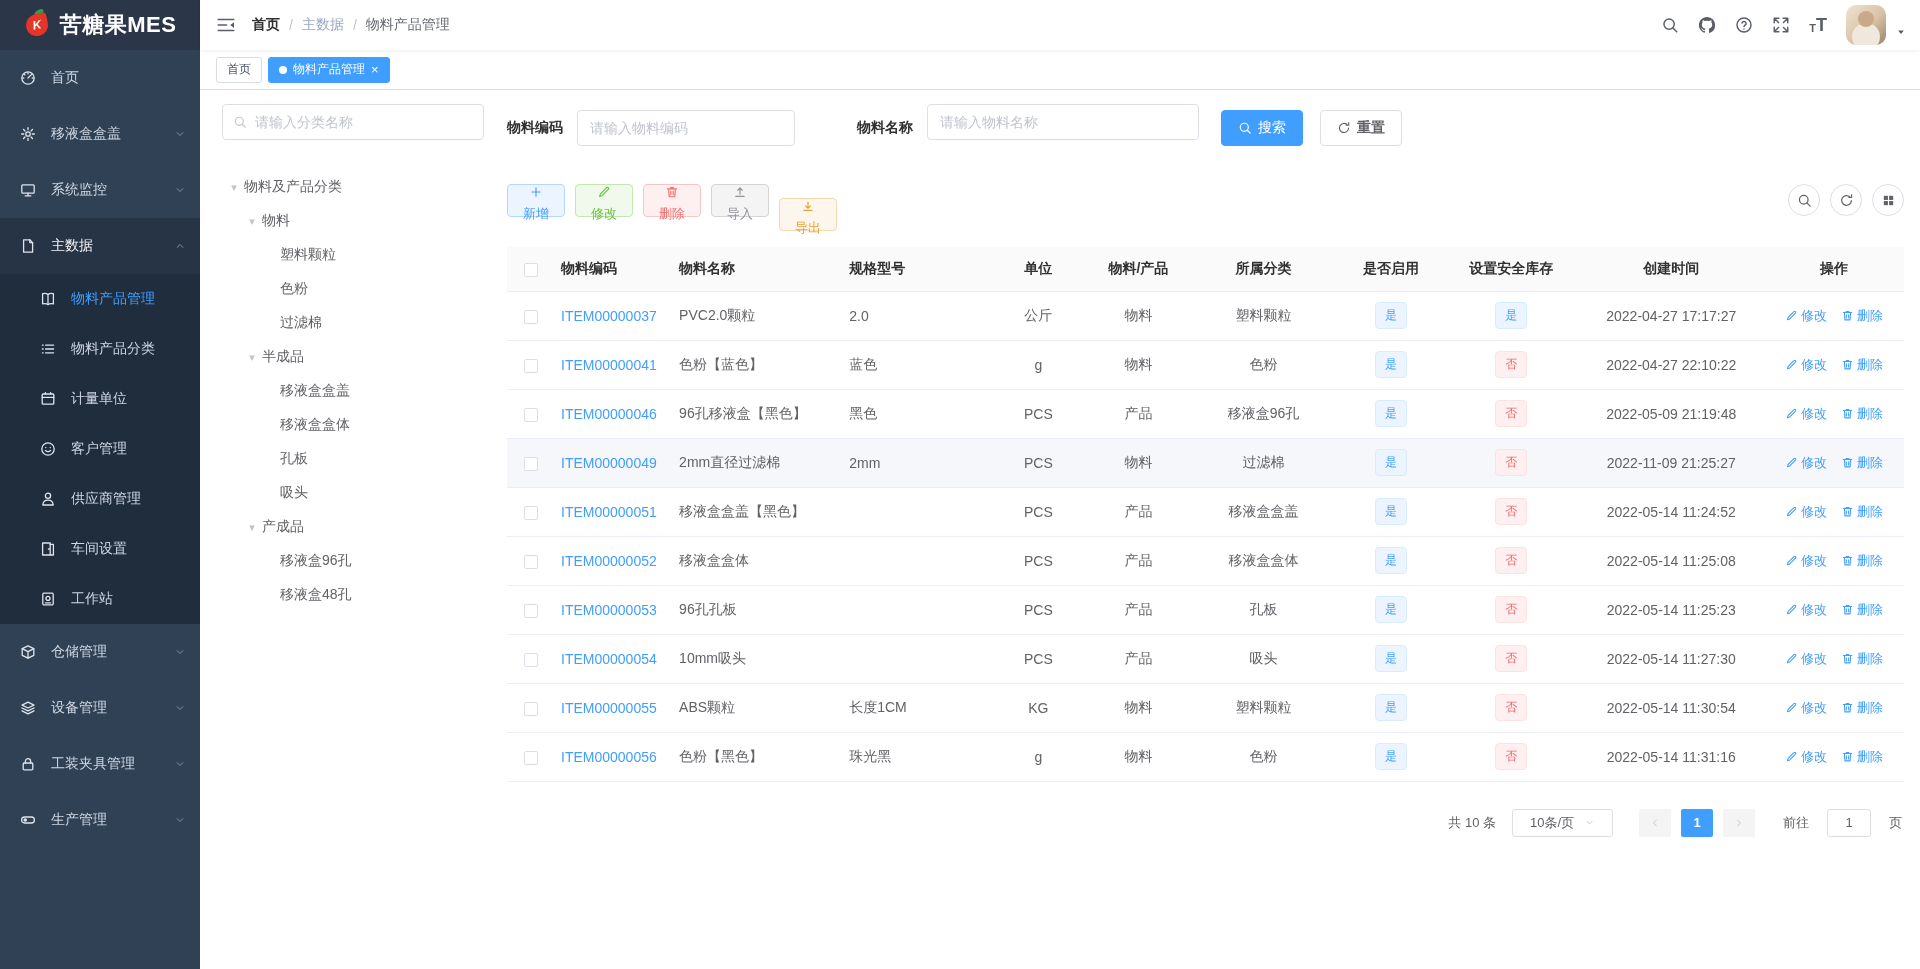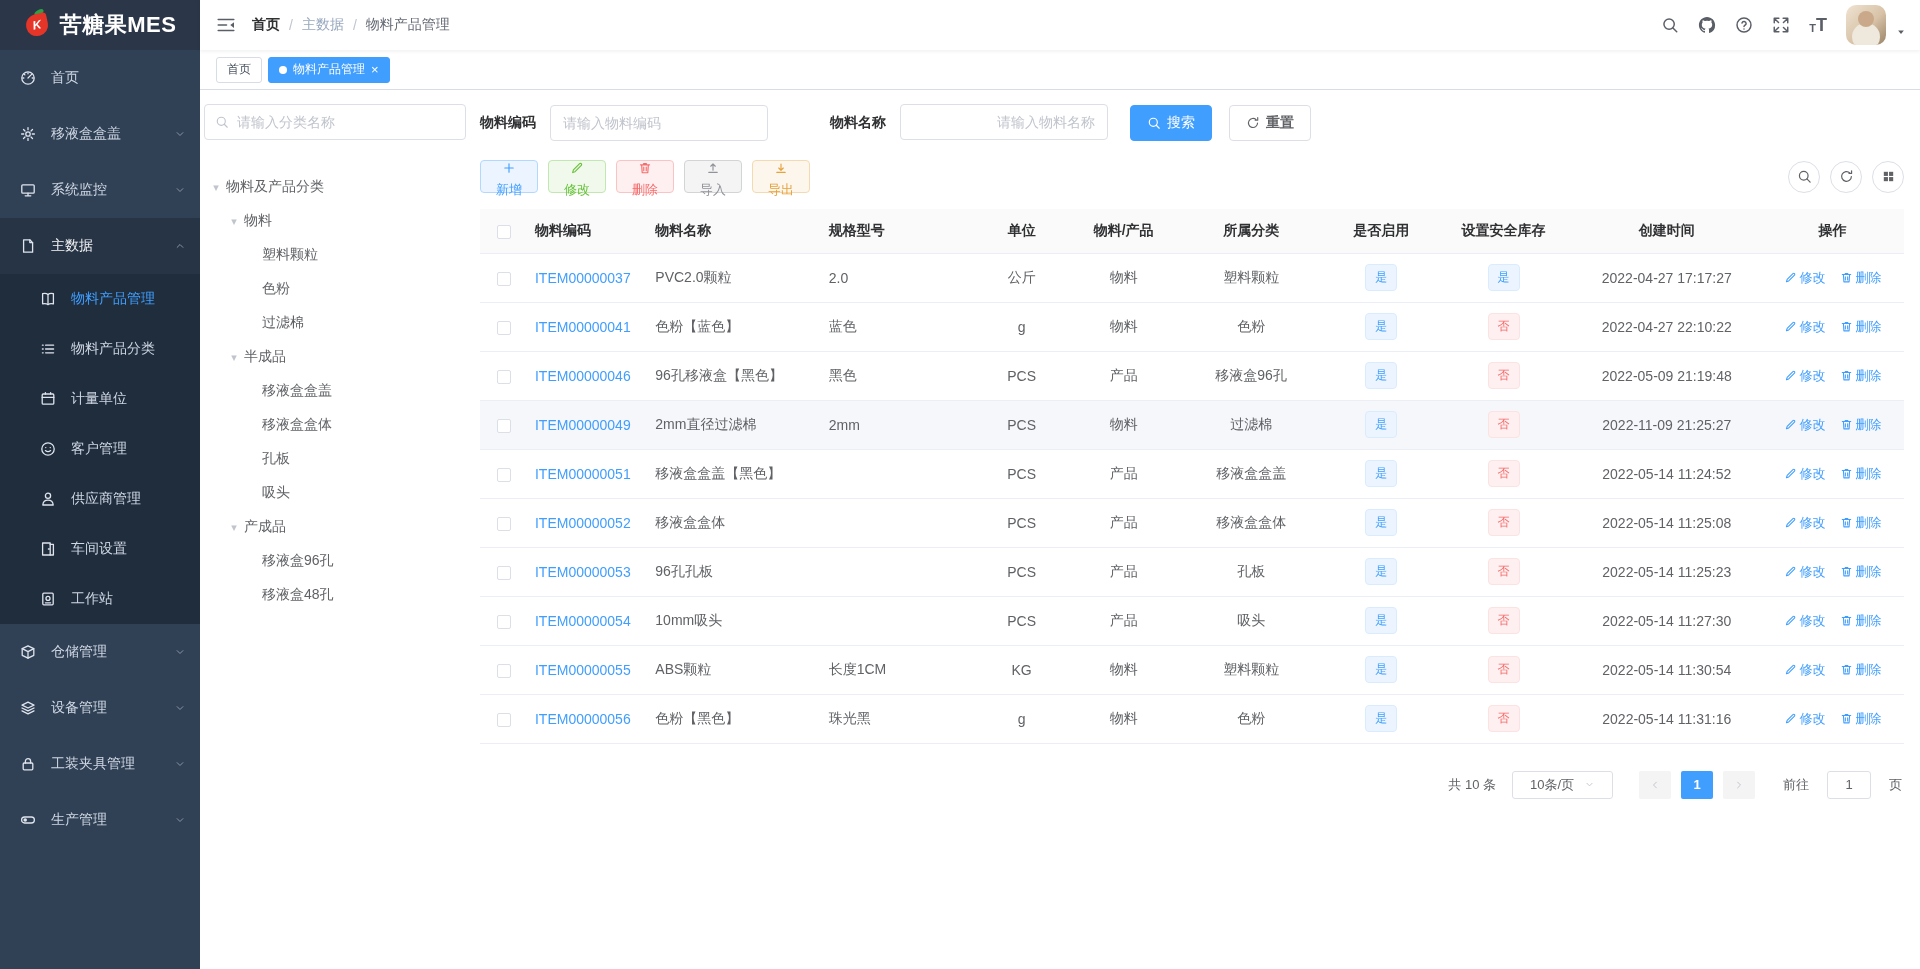--- a/index.html
+++ b/index.html
@@ -47,54 +47,54 @@
   .avatar::after { content:""; position:absolute; left:12px; top:6px; width:16px; height:16px; border-radius:50%; background:#c9a98a; box-shadow:0 18px 0 6px #efe8dc; }
   .avatar-caret { width:10px; height:10px; color:#5a5e66; margin-left:-9px; margin-top:14px; cursor:pointer; }
   .avatar-caret svg { width:10px; height:10px; }
 
   .tabbar { height:40px; min-height:40px; display:flex; align-items:center; gap:6px; padding:0 16px; border-bottom:1px solid #d8dce5; background:#fff; position:relative; z-index:2; }
   .tab { height:26px; display:flex; align-items:center; gap:6px; padding:0 10px; border:1px solid #d8dce5; background:#fff; color:#495060; font-size:12px; border-radius:3px; cursor:pointer; }
   .tab.active { background:#409eff; border-color:#409eff; color:#fff; }
   .tab-dot { width:8px; height:8px; border-radius:50%; background:#fff; }
   .tab-close { font-size:13px; line-height:1; cursor:pointer; }
 
-  .content { flex:1; display:flex; gap:14px; padding:14px 16px 0 4px; background:#fff; overflow:hidden; }
+  .content { flex:1; display:flex; gap:23px; padding:14px 16px 0 22px; background:#fff; overflow:hidden; }
 
   
   .left-panel { width:262px; min-width:262px; }
   .tree-search { height:36px; border:1px solid #dcdfe6; border-radius:4px; display:flex; align-items:center; padding:0 10px; gap:8px; color:#c0c4cc; background:#fff; }
   .tree-search .ts-icon { width:14px; height:14px; color:#c0c4cc; }
   .tree-search .ts-icon svg { width:14px; height:14px; }
   .tree-search input { border:none; outline:none; flex:1; font-size:14px; font-family:inherit; color:#606266; min-width:0; }
   .tree-search input::placeholder { color:#c0c4cc; }
   .tree { margin-top:30px; }
   .tree-node { height:34px; display:flex; align-items:center; color:#606266; cursor:pointer; }
   .tree-caret { width:16px; margin-right:2px; color:#c0c4cc; font-size:11px; text-align:center; flex:none; }
 
   
   .right-panel { flex:1; display:flex; flex-direction:column; min-width:0; }
   .filter-row { display:flex; align-items:center; }
   .filter-label { font-weight:bold; color:#303133; white-space:nowrap; }
   .text-input { height:36px; border:1px solid #dcdfe6; border-radius:4px; padding:0 12px; font-size:14px; font-family:inherit; color:#606266; }
   .text-input::placeholder { color:#c0c4cc; }
   .inp-code { width:218px; margin:0 62px 0 14px; }
-  .inp-name { width:208px; margin:0 22px 2px 14px;text-align:right; }
+  .inp-name { width:272px; margin:0 22px 11px 14px; }
   .btn { height:36px; border-radius:4px; font-size:14px; display:inline-flex; align-items:center; gap:6px; padding:0 16px; border:1px solid transparent; cursor:pointer; background:#fff; font-family:inherit; white-space:nowrap; }
   .btn .b-icon { width:14px; height:14px; }
   .btn .b-icon svg { width:14px; height:14px; }
   .btn-primary { background:#409eff; border-color:#409eff; color:#fff; }
   .btn-plain { border-color:#dcdfe6; color:#606266; margin-left:17px;font-weight:bold; }
 
   .toolbar-row { display:flex; align-items:center; gap:10px; margin-top:18px; }
   .btn-sm { height:33px; padding:0 15px; font-size:13px;flex-direction:column; }
   .btn-add { background:#ecf5ff; border-color:#b3d8ff; color:#409eff; }
   .btn-edit { background:#f0f9eb; border-color:#c2e7b0; color:#67c23a; }
   .btn-del { background:#fef0f0; border-color:#fbc4c4; color:#f56c6c; }
   .btn-import { background:#f4f4f5; border-color:#d3d4d6; color:#909399; }
-  .btn-export { background:#fdf6ec; border-color:#f5dab1; color:#e6a23c; }
+  .btn-export { background:#fdf6ec; border-color:#f5dab1; color:#e6a23c;margin-top:29px; }
   .toolbar-right { margin-left:auto; display:flex; gap:10px; }
   .circle-btn { width:32px; height:32px; border-radius:50%; border:1px solid #dcdfe6; display:flex; align-items:center; justify-content:center; color:#606266; background:#fff; cursor:pointer; }
   .circle-btn svg { width:15px; height:15px; }
 
   
   table { margin-top:16px; width:100%; border-collapse:collapse; table-layout:fixed; color:#606266; }
   th { height:44px; font-weight:bold; color:#303133; border-bottom:1px solid #ebeef5; background:#fafafa; text-align:center; font-size:14px; padding:0 6px; }
   td { height:49px; border-bottom:1px solid #ebeef5; text-align:center; font-size:14px; padding:0 6px; white-space:nowrap; overflow:hidden; }
   th.al, td.al { text-align:left; }
   tr.hl td { background:#f5f7fa; }

